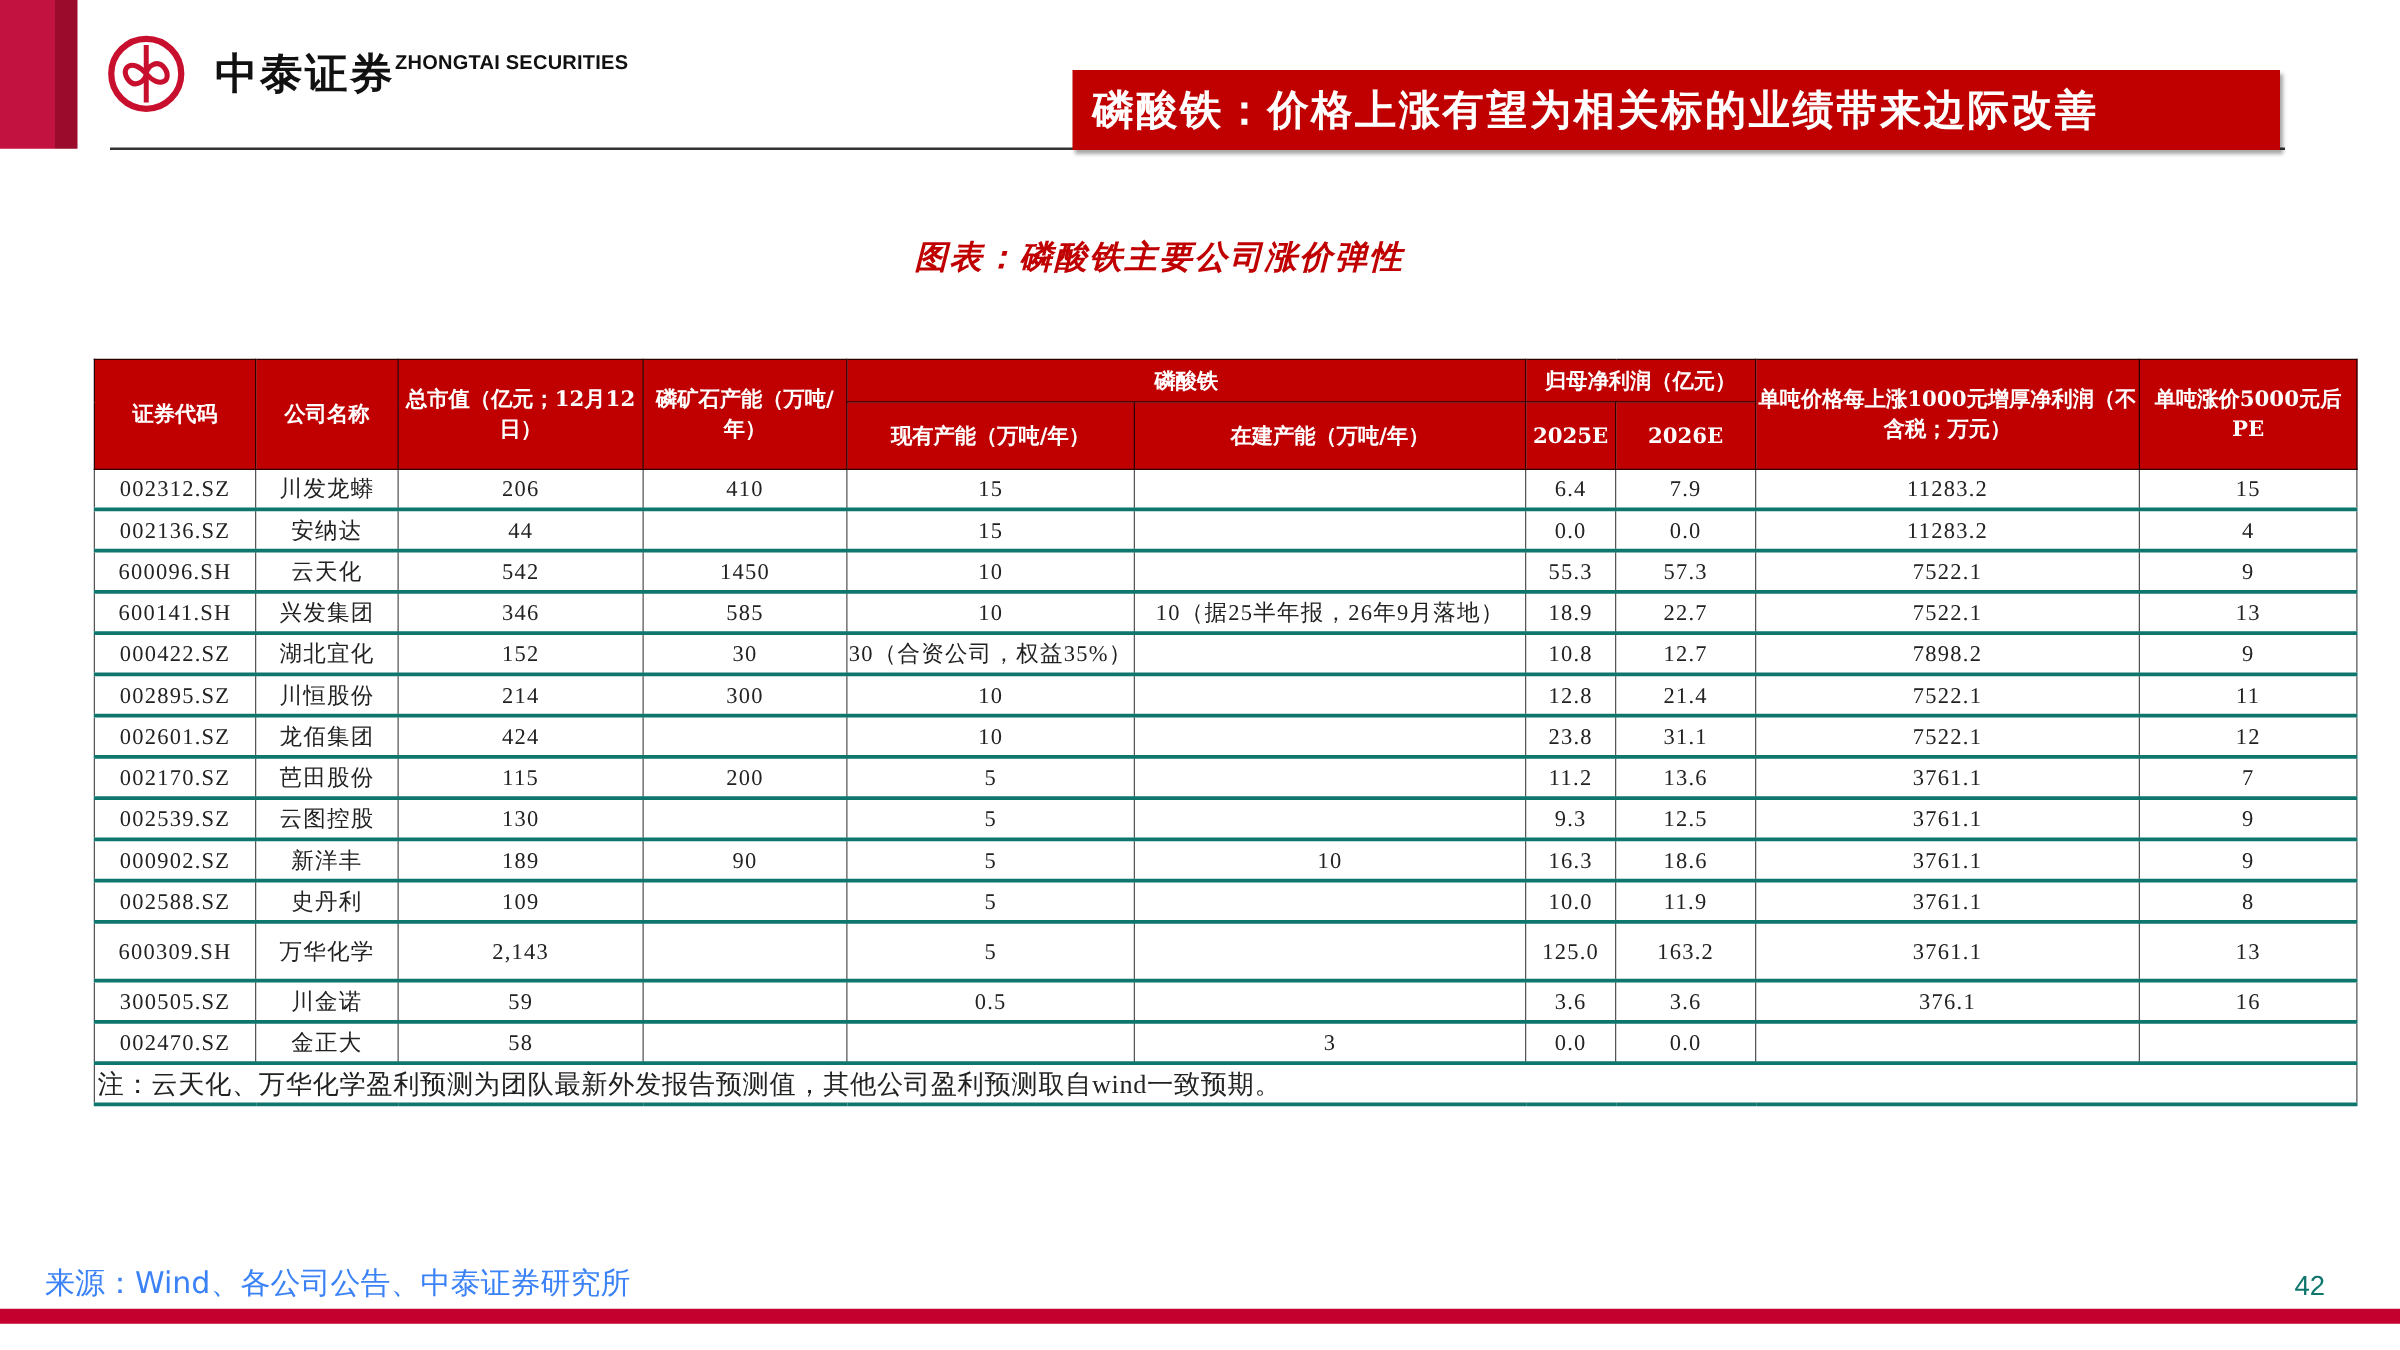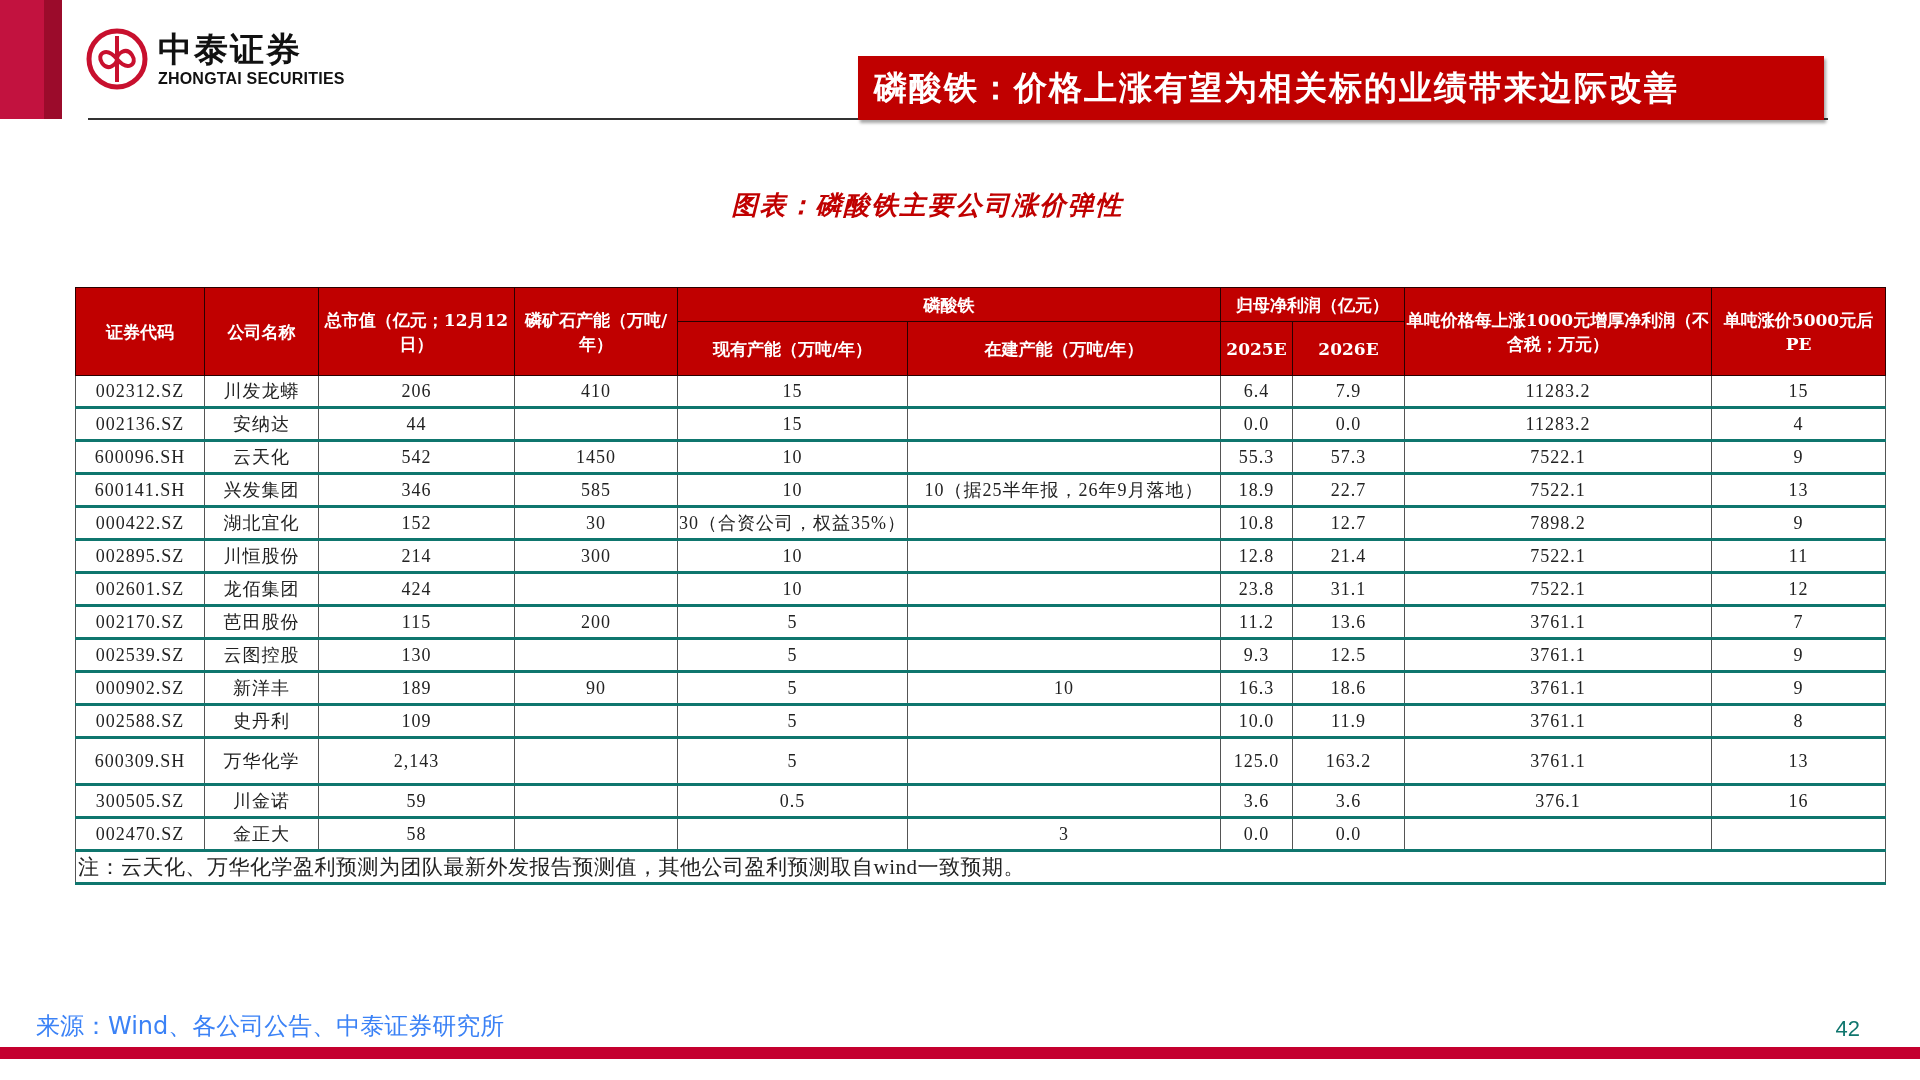--- a/index.html
+++ b/index.html
@@ -2,21 +2,21 @@
 <html><head>
 <meta charset="utf-8">
 <style>
   html, body { margin:0; padding:0; }
   body { width:1920px; height:1080px; position:relative; background:#ffffff; overflow:hidden;
          font-family: "DejaVu Serif", "Liberation Serif", serif; color:#222; }
   .left-bar1 { position:absolute; left:0; top:0; width:44px; height:119px; background:#c2123f; }
   .left-bar2 { position:absolute; left:44px; top:0; width:18px; height:119px; background:#9b0b2b; }
   .logo { position:absolute; left:86px; top:28px; display:flex; align-items:center; }
   .logo-mark { width:62px; height:62px; }
-  .logo-text { margin-left:10px; display:flex; flex-direction:column; }
+  .logo-text { margin-left:24px; display:flex; }
   .logo-cn { font-family:"DejaVu Sans", sans-serif; font-weight:bold; font-size:34px; color:#111; letter-spacing:2px; line-height:38px; }
   .logo-en { font-family:"Liberation Sans", sans-serif; font-weight:bold; font-size:16px; color:#111; letter-spacing:0.2px; margin-top:2px; }
   .header-rule { position:absolute; left:88px; top:118px; width:1740px; height:2px; background:#333; }
   .title-box { position:absolute; left:858px; top:56px; width:966px; height:64px; background:#c00000;
                box-shadow: 2px 3px 3px rgba(0,0,0,0.35); display:flex; align-items:center;text-align:right; }
   .title-text { color:#fff; font-family:"DejaVu Sans", sans-serif; font-weight:bold; font-size:33px; padding-left:16px; letter-spacing:2px; }
   .caption { position:absolute; left:0; width:1855px; top:188px; text-align:center; color:#c00000;
              font-size:26px; font-style:italic; font-weight:bold; letter-spacing:2px; font-family:"DejaVu Sans", sans-serif; }
   table.main { position:absolute; left:75px; top:287px; width:1810px; border-collapse:collapse; table-layout:fixed; }
   table.main th, table.main td { border:1px solid #555; text-align:center; padding:0; font-size:17px; }

